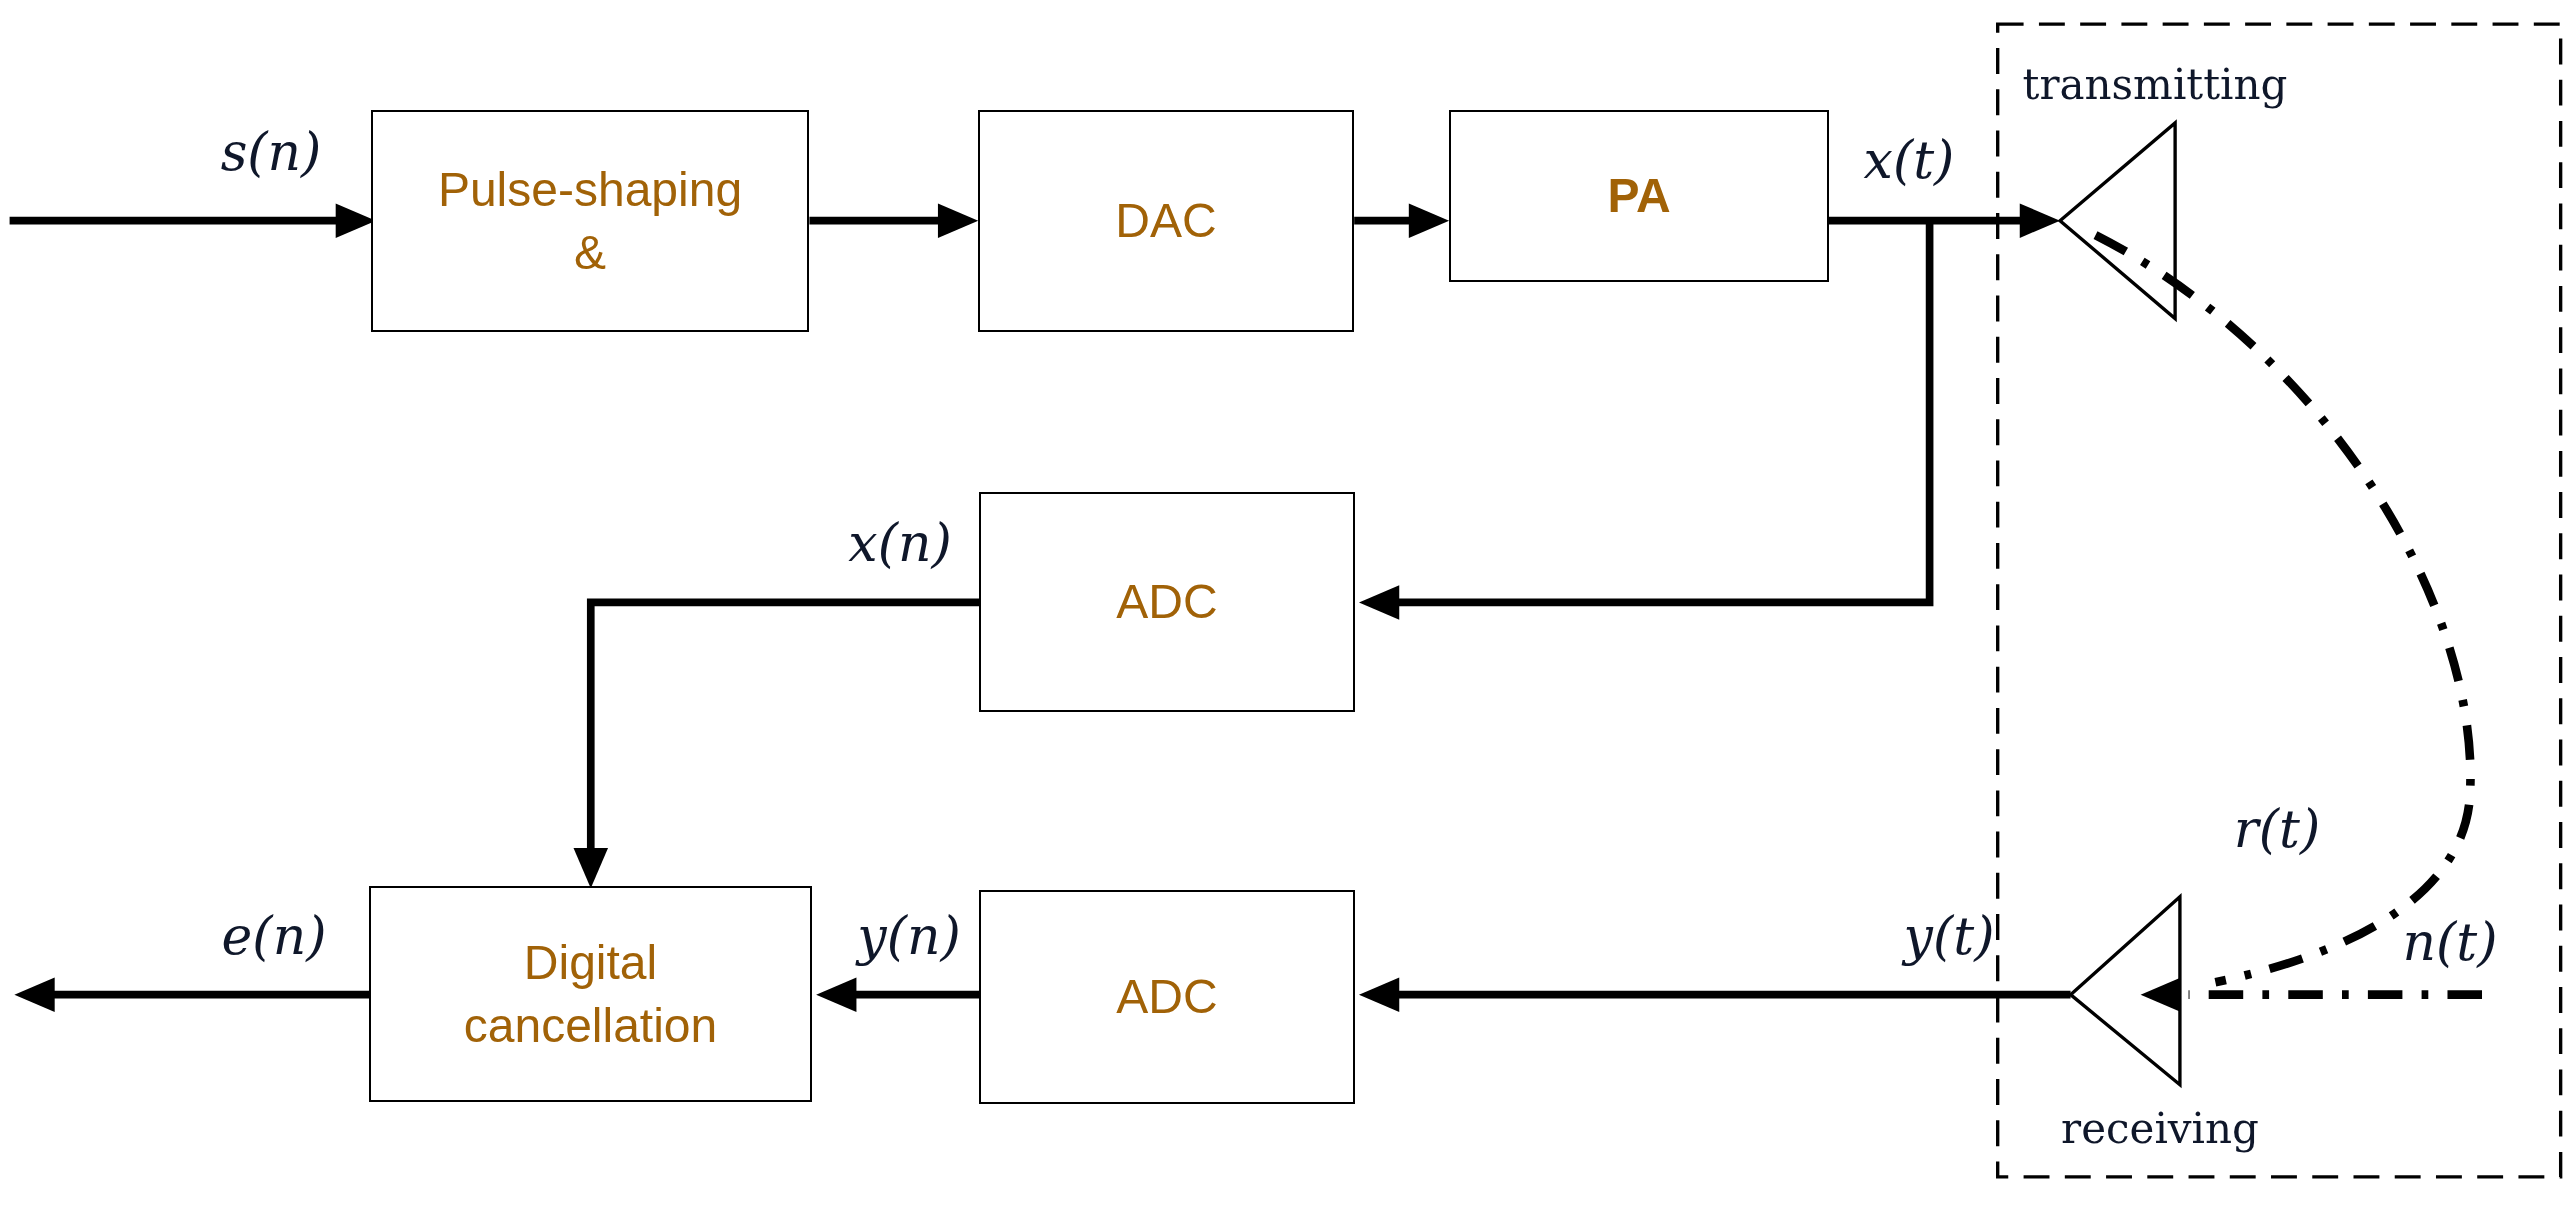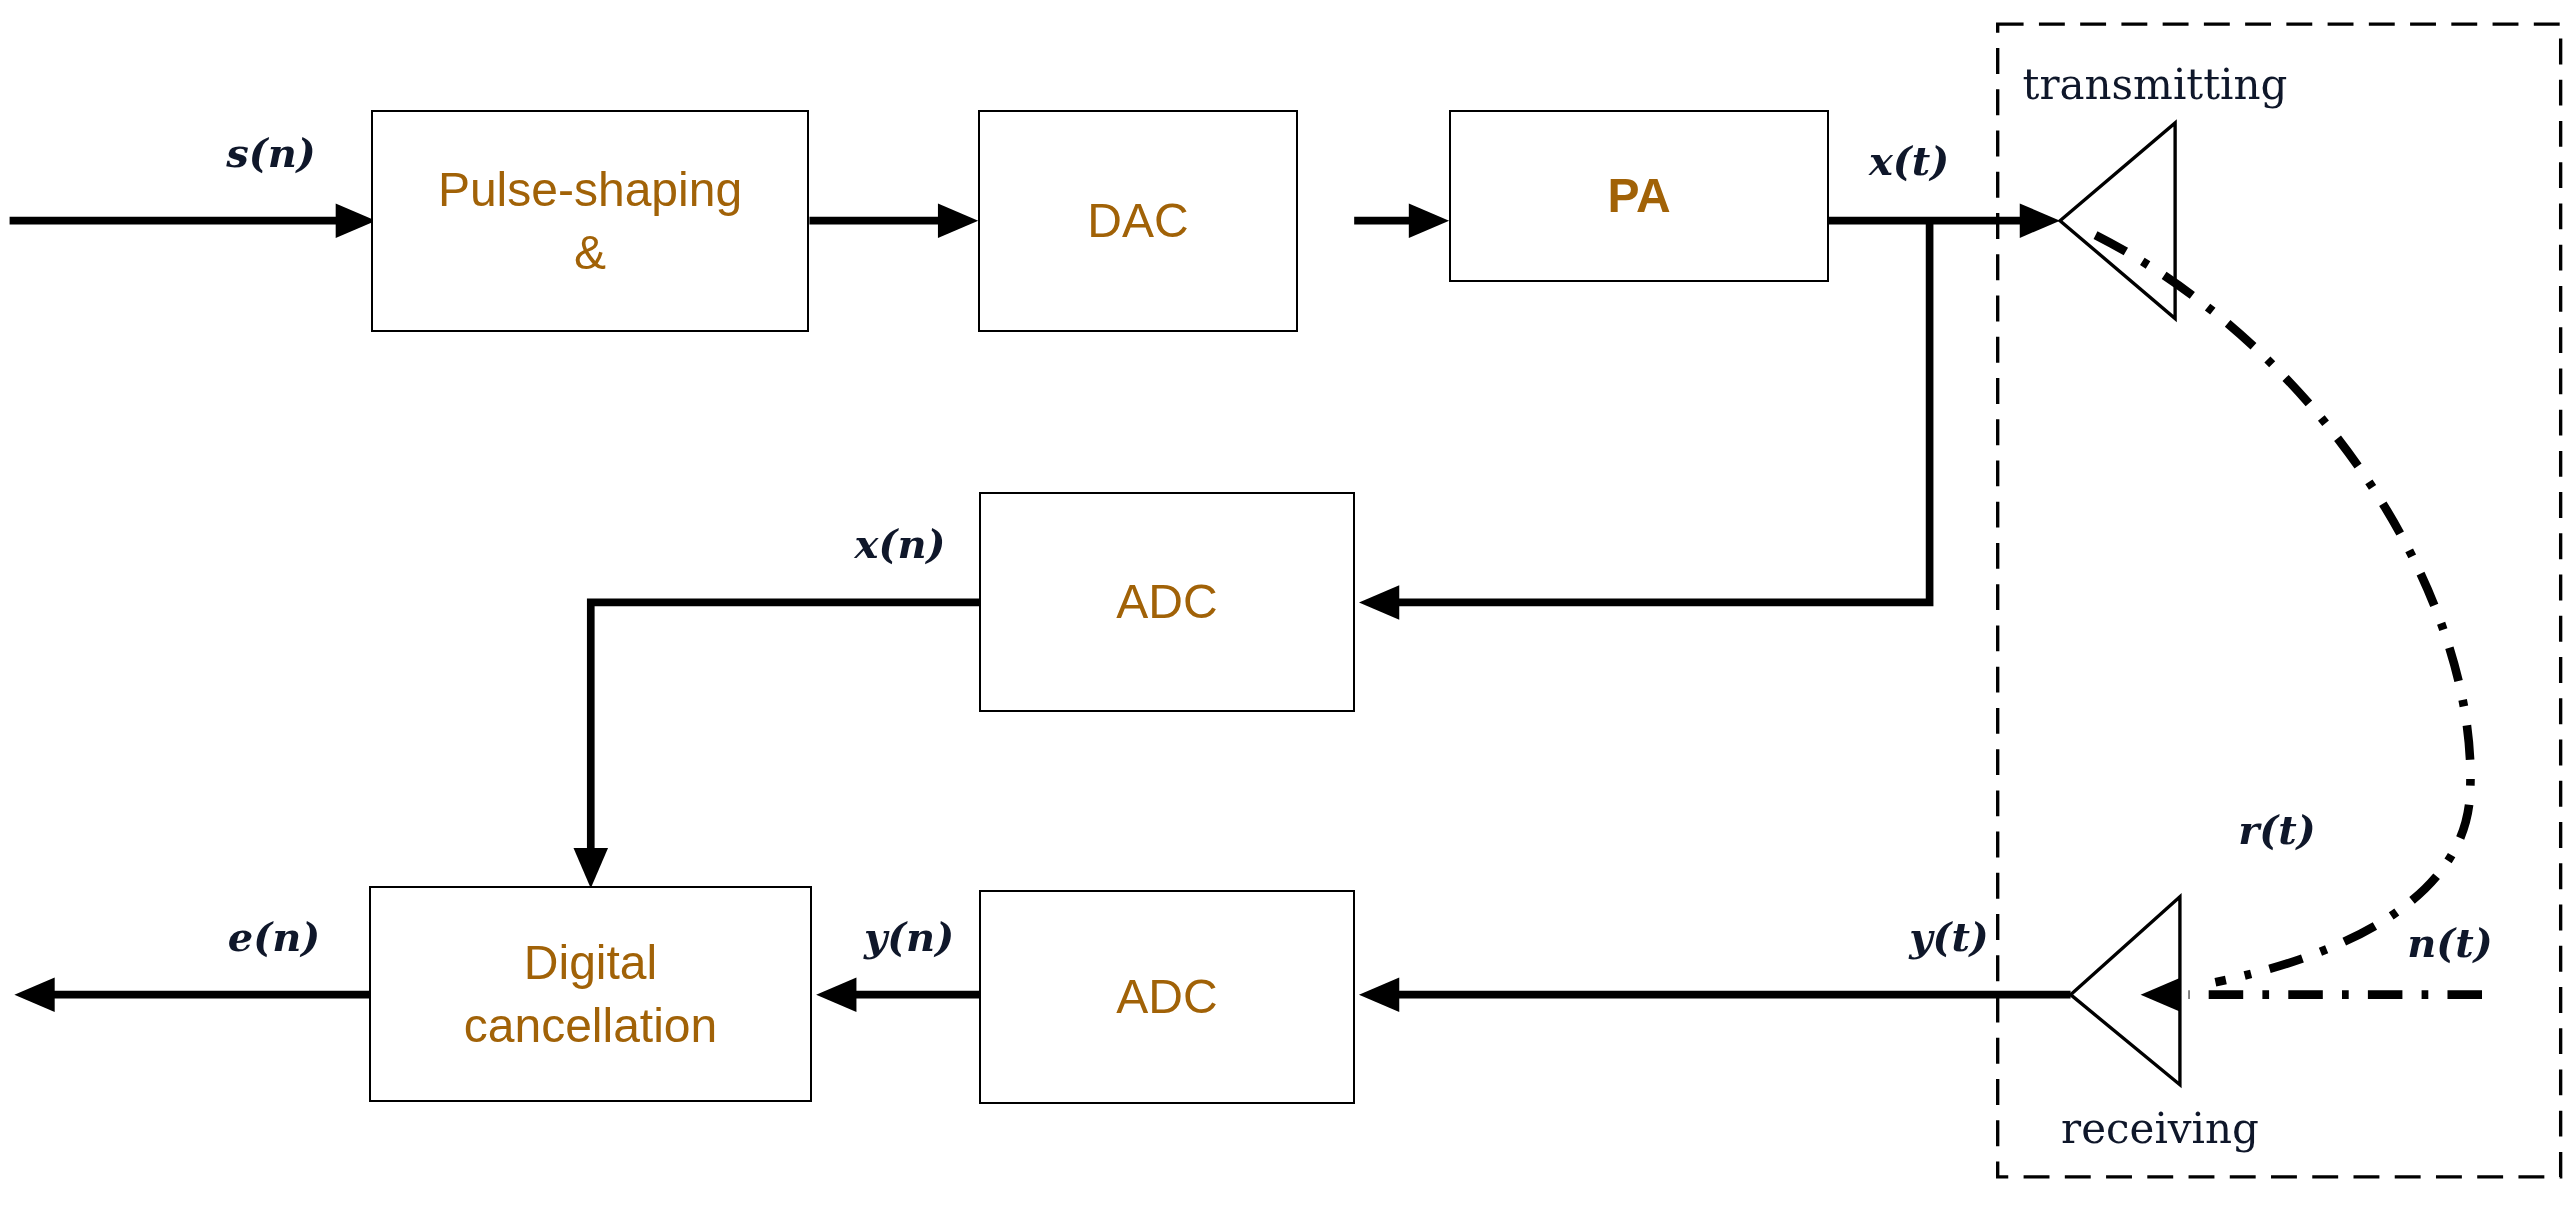--- a/index.html
+++ b/index.html
@@ -29,37 +29,36 @@
     display: flex;
     flex-direction: column;
     align-items: center;
     justify-content: center;
     text-align: center;
     font-size: 48px;
     line-height: 1.32;
     color: #a16207;
   }
   #block-pulse   { left: 371px;  top: 110px; width: 438px; height: 222px; }
-  #block-dac     { left: 978px; top: 110px; width: 320px; height: 222px; }
+  #block-dac     { left: 978px; top: 110px; width: 376px; height: 222px; }
   #block-pa      { left: 1449px; top: 110px; width: 380px; height: 172px; font-weight: bold; }
   #block-adc-top { left: 979px; top: 492px; width: 376px; height: 220px; }
   #block-digital { left: 369px;  top: 886px; width: 443px; height: 216px; }
   #block-adc-bot { left: 979px; top: 890px; width: 376px; height: 214px; }
 
   .label {
     position: absolute;
     transform: translate(-50%, -50%);
     white-space: nowrap;
     color: #0f172a;
   }
   .math-label {
     font-family: "DejaVu Serif", "Liberation Serif", serif;
     font-style: italic;
-    font-size: 40px;
-    font-weight: bold;
+    font-size: 52px;
   }
   .serif-label {
     font-family: "DejaVu Serif", "Liberation Serif", serif;
     font-style: normal;
     font-size: 42px;
   }
   .channel-label {
     font-family: "Liberation Sans", sans-serif;
     font-size: 50px;
   }

